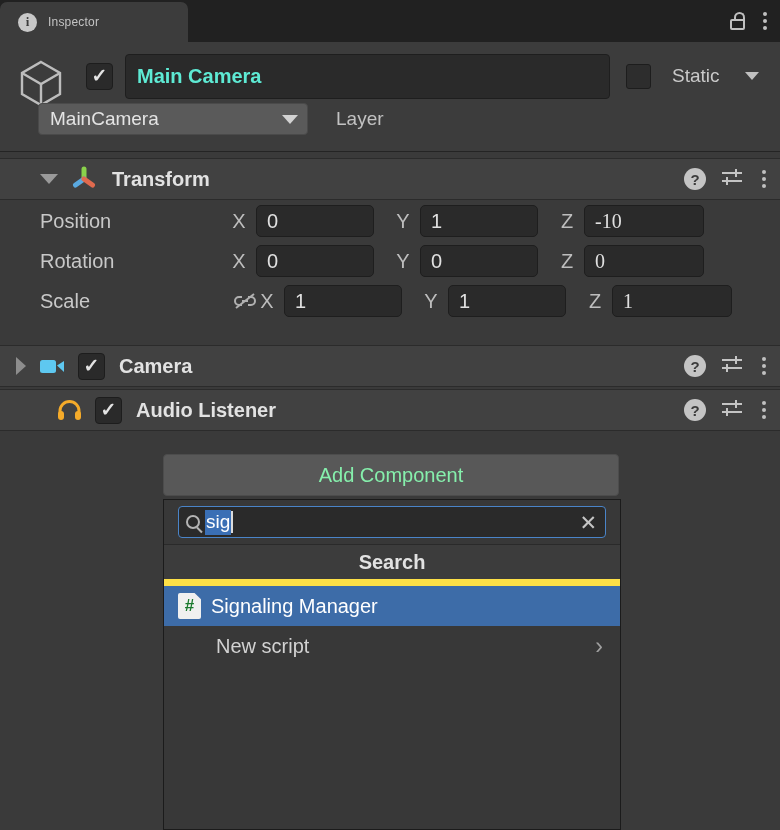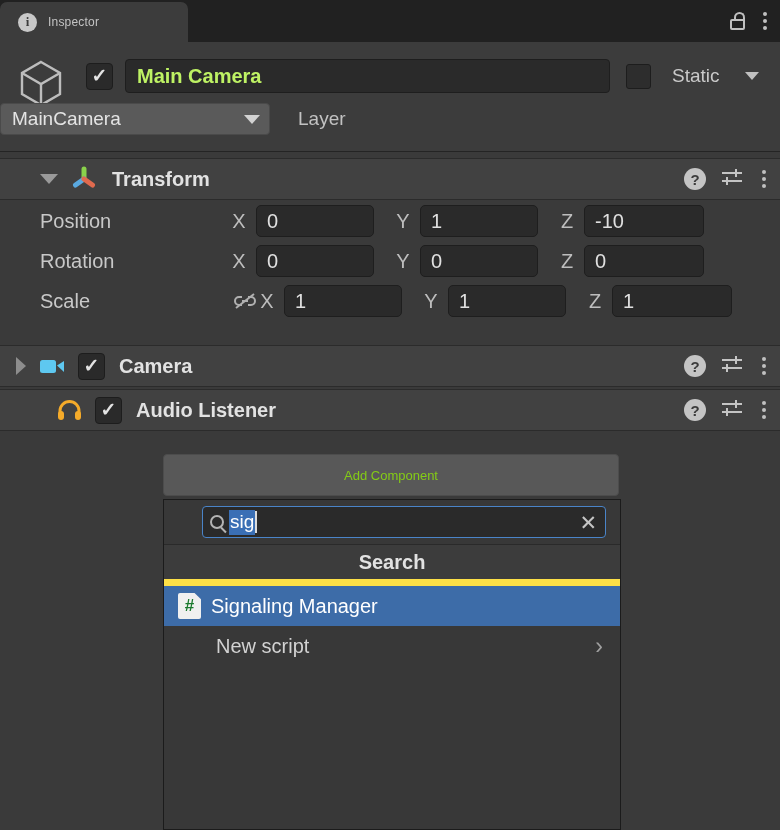--- a/index.html
+++ b/index.html
@@ -43,36 +43,37 @@
     border-bottom:1px solid #242424;
   }
   .cube-wrap{ position:absolute; left:14px; top:14px; width:54px; height:62px; }
   .cube-tri{ position:absolute; right:1px; bottom:6px; width:0;height:0;
     border-left:6px solid transparent;border-right:6px solid transparent;border-top:7px solid #a8a8a8; }
   .row-name{ position:absolute; left:86px; top:16px; right:10px; height:36px; display:flex; align-items:center; }
   .cbx{ width:27px; height:27px; background:#2a2a2a; border:1px solid #1d1d1d; border-radius:4px;
         display:flex; align-items:center; justify-content:center; flex:0 0 auto; }
   .cbx.on::after{ content:"✓"; color:#e3e3e3; font-size:19px; line-height:1; margin-top:-2px; font-weight:bold; }
   .name-field{
-    margin-left:12px; flex:1 1 auto; height:34px; background:#2a2a2a; border:1px solid #1e1e1e;
+    margin-left:12px; flex:1 1 auto; height:45px; background:#2a2a2a; border:1px solid #1e1e1e;
     border-radius:4px; display:flex; align-items:center; padding-left:11px;
-    color:#bef264; font-size:20px; font-weight:bold; max-width:485px;
+    color:#5eead4; font-size:20px; font-weight:bold; max-width:485px;
   }
   .static-wrap{ margin-left:16px; display:flex; align-items:center; gap:21px; }
   .static-cbx{ width:25px; height:25px; background:#2d2d2d; border:1px solid #1d1d1d; border-radius:3px; }
   .static-label{ color:#c9c9c9; font-size:19px; }
   .caret-dn{ width:0;height:0;border-left:7px solid transparent;border-right:7px solid transparent;
              border-top:8px solid #c0c0c0; margin-left:4px; }
 
   .row-tag{ position:absolute; left:0; top:60px; right:10px; height:34px; display:flex; align-items:center; }
   .lbl-tag{ width:134px; text-align:right; color:#c2c2c2; font-size:19px; padding-right:9px; }
   .dropdown{
     height:32px; background:#5a5a5a; border:1px solid #4a4a4a; border-radius:4px;
     display:flex; align-items:center; padding:0 9px 0 11px; color:#e4e4e4; font-size:19px;
     justify-content:space-between;
+    margin-left:38px;
   }
   .dd-tag{ width:270px; }
   .dd-layer{ width:258px; }
   .lbl-layer{ color:#c2c2c2; font-size:19px; margin-left:28px; margin-right:10px; }
   .dd-caret{ width:0;height:0;border-left:8px solid transparent;border-right:8px solid transparent;
              border-top:9px solid #d2d2d2; }
 
   
   .comp-head{
     position:absolute; left:0; width:780px; height:42px; background:#414141;
@@ -90,38 +91,38 @@
   
   .tbody{ position:absolute; left:0; width:780px; background:#3a3a3a; }
   .trow{ height:40px; display:flex; align-items:center; }
   .trow .lab{ width:228px; padding-left:40px; color:#c8c8c8; font-size:20px; }
   .axis{ color:#bdbdbd; font-size:20px; width:22px; text-align:center; flex:0 0 auto; }
   .numfield{
     width:118px; height:32px; background:#2a2a2a; border:1px solid #1e1e1e; border-radius:5px;
     display:flex; align-items:center; padding-left:10px; color:#e0e0e0; font-size:20px;
     margin-right:18px; margin-left:6px; flex:0 0 auto;
   }
-  .numfield.last{ margin-right:6px; width:120px; }
+  .numfield.last{ margin-right:6px; width:120px;font-family:Liberation Serif, serif; }
   .linkoff{ width:34px; margin-right:-6px; display:flex; align-items:center; justify-content:center; }
 
   
   .addbtn{
     position:absolute; left:163px; top:454px; width:456px; height:42px;
     background:#585858; border:1px solid #4c4c4c; border-radius:4px;
     display:flex; align-items:center; justify-content:center;
-    color:#84cc16; font-size:13px;
+    color:#86efac; font-size:20px;
   }
   .popup{
     position:absolute; left:163px; top:499px; width:458px; height:331px;
     background:#383838; border:1px solid #1b1b1b;
   }
   .search-wrap{ height:44px; display:flex; align-items:center; padding:0 14px; }
   .search-box{
     flex:1; height:32px; background:#2a2a2a; border:1px solid #4a84c8; border-radius:4px;
-    display:flex; align-items:center; padding:0 2px 0 7px; position:relative;margin-left:24px;
+    display:flex; align-items:center; padding:0 2px 0 7px; position:relative;
   }
   .mag{ width:14px;height:14px; border:2px solid #b4b4b4; border-radius:50%; position:relative; flex:0 0 auto; }
   .mag::after{ content:""; position:absolute; right:-5px; bottom:-4px; width:7px; height:2px;
                background:#b4b4b4; transform:rotate(45deg); }
   .search-text{ margin-left:5px; background:#3a6fb5; color:#ffffff; font-size:19px; padding:1px 1px 2px 1px; }
   .caretbar{ width:2px; height:22px; background:#dcdcdc; }
   .clear-x{ position:absolute; right:8px; color:#c5c5c5; font-size:21px; line-height:1; }
 
   .searchhdr{
     height:42px; background:#3c3c3c; border-top:1px solid #2a2a2a; border-bottom:7px solid #fde047;

